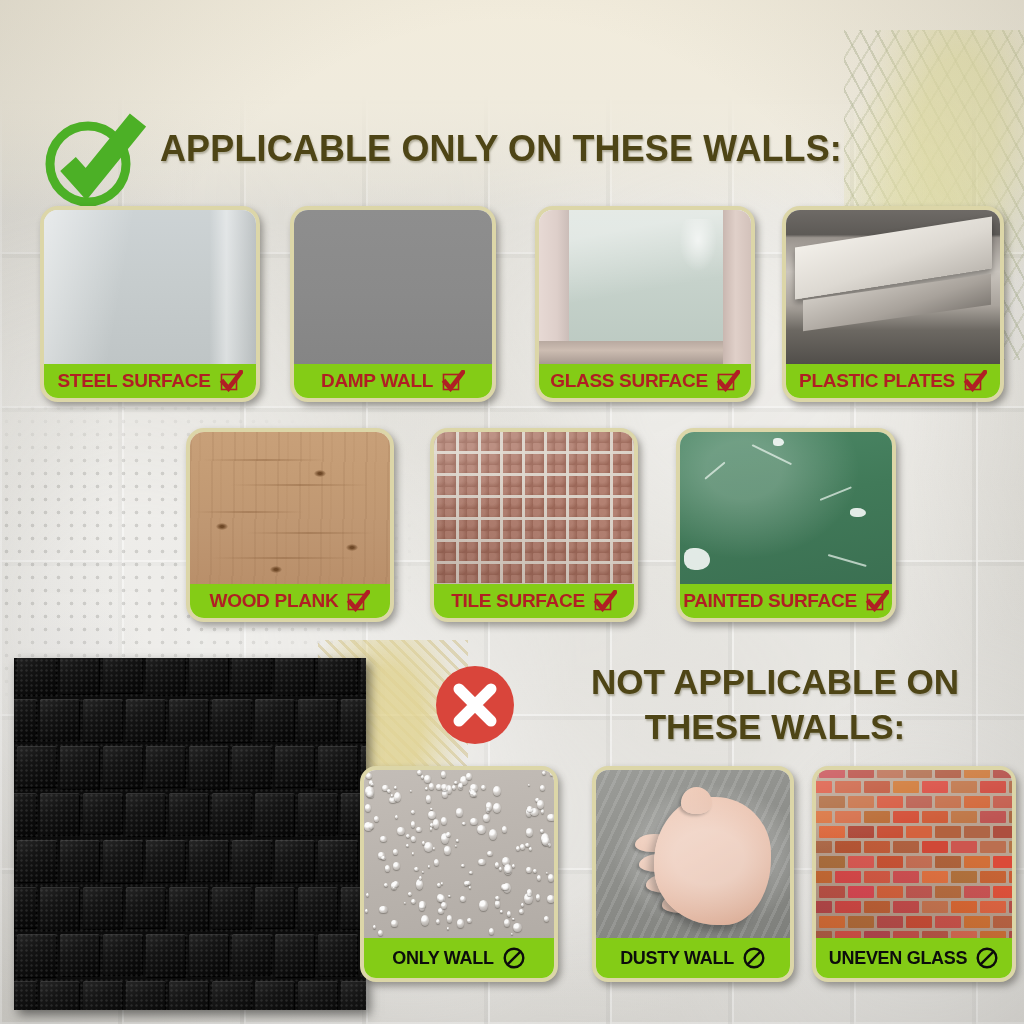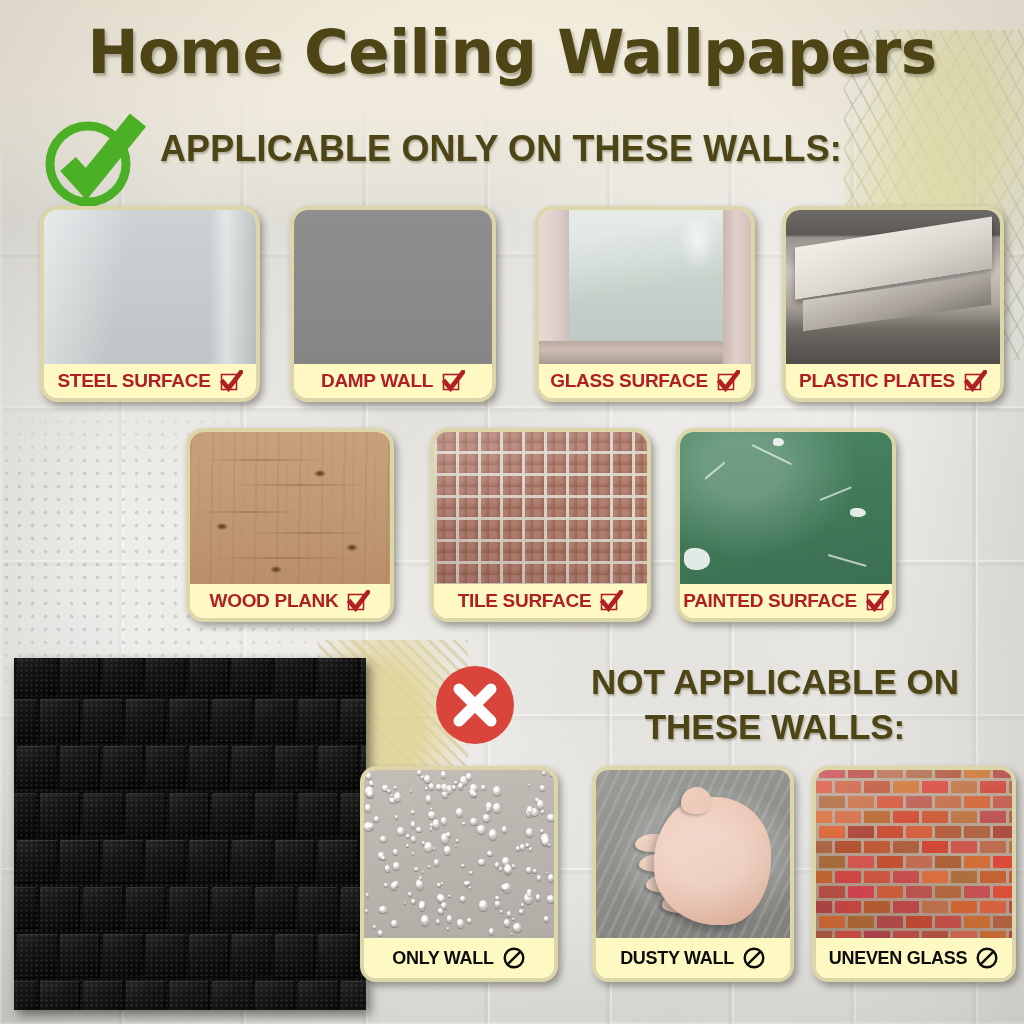--- a/index.html
+++ b/index.html
@@ -168,21 +168,21 @@
   .card .photo {
     position: absolute;
     left: 0; right: 0; top: 0;
     bottom: 34px;
     overflow: hidden;
   }
   .card .caption {
     position: absolute;
     left: 0; right: 0; bottom: 0;
     height: 34px;
-    background: #fef9c3;
+    background: #84cc16;
     display: flex;
     align-items: center;
     justify-content: center;
     gap: 8px;
     padding: 0 6px;
     box-sizing: border-box;
   }
   .card .caption .label {
     font-size: 19px;
     font-weight: bold;
@@ -394,21 +394,20 @@
 
   <div class="bg-base"></div>
   <div class="bg-panel-grid"></div>
   <div class="bg-emboss"></div>
   <div class="bg-dots"></div>
   <div class="bg-top-wash"></div>
   <div class="bg-foliage-right"></div>
   <div class="bg-foliage-left"></div>
   <div class="bg-vignette"></div>
 
-  <div class="title">Home Ceiling Wallpapers</div>
 
   <div class="check-circle">
     <svg viewBox="0 0 104 96" width="104" height="96">
       <circle cx="46" cy="52" r="38" fill="none" stroke="#4cb026" stroke-width="9"></circle>
       <path d="M26 52 L44 72 L96 8" fill="none" stroke="#4cb026" stroke-width="21" stroke-linecap="butt" stroke-linejoin="miter"></path>
     </svg>
   </div>
 
   <div class="applicable-head">APPLICABLE ONLY ON THESE WALLS:</div>
 
@@ -495,21 +494,21 @@
       <span class="label">WOOD PLANK</span>
       <span class="tick-icon">
         <svg viewBox="0 0 24 22" width="24" height="22">
           <rect x="2.5" y="4.5" width="15" height="15" fill="none" stroke="#b01f24" stroke-width="1.6"></rect>
           <path d="M4 12 L9.5 18.5 L22 2" fill="none" stroke="#b01f24" stroke-width="4.6" stroke-linecap="square"></path>
         </svg>
       </span>
     </div>
   </div>
 
-  <div class="card yes" style="left:430px; top:428px; width:200px; height:186px;padding-left:13px;">
+  <div class="card yes" style="left:430px; top:428px; width:200px; height:186px;">
     <div class="photo">
       <div class="tex-tile"></div>
     </div>
     <div class="caption">
       <span class="label">TILE SURFACE</span>
       <span class="tick-icon">
         <svg viewBox="0 0 24 22" width="24" height="22">
           <rect x="2.5" y="4.5" width="15" height="15" fill="none" stroke="#b01f24" stroke-width="1.6"></rect>
           <path d="M4 12 L9.5 18.5 L22 2" fill="none" stroke="#b01f24" stroke-width="4.6" stroke-linecap="square"></path>
         </svg>

